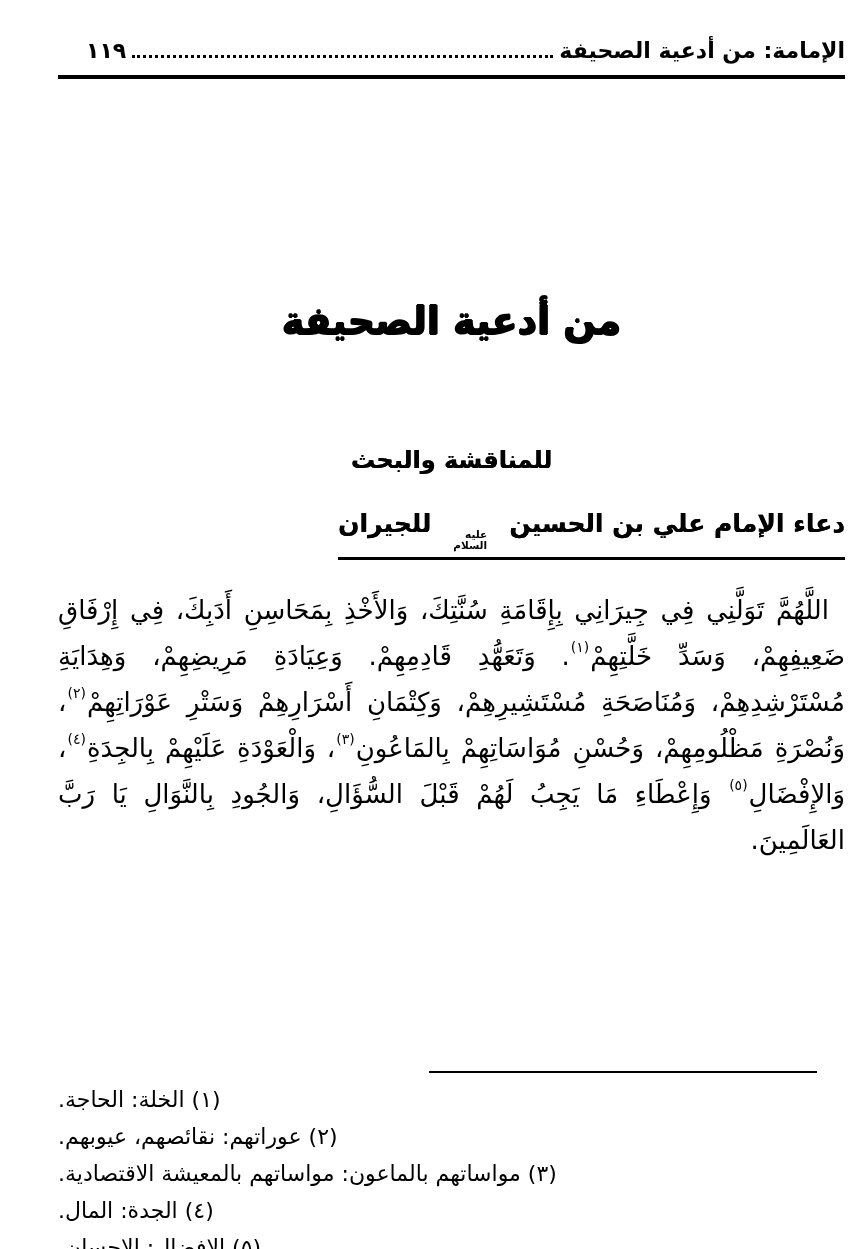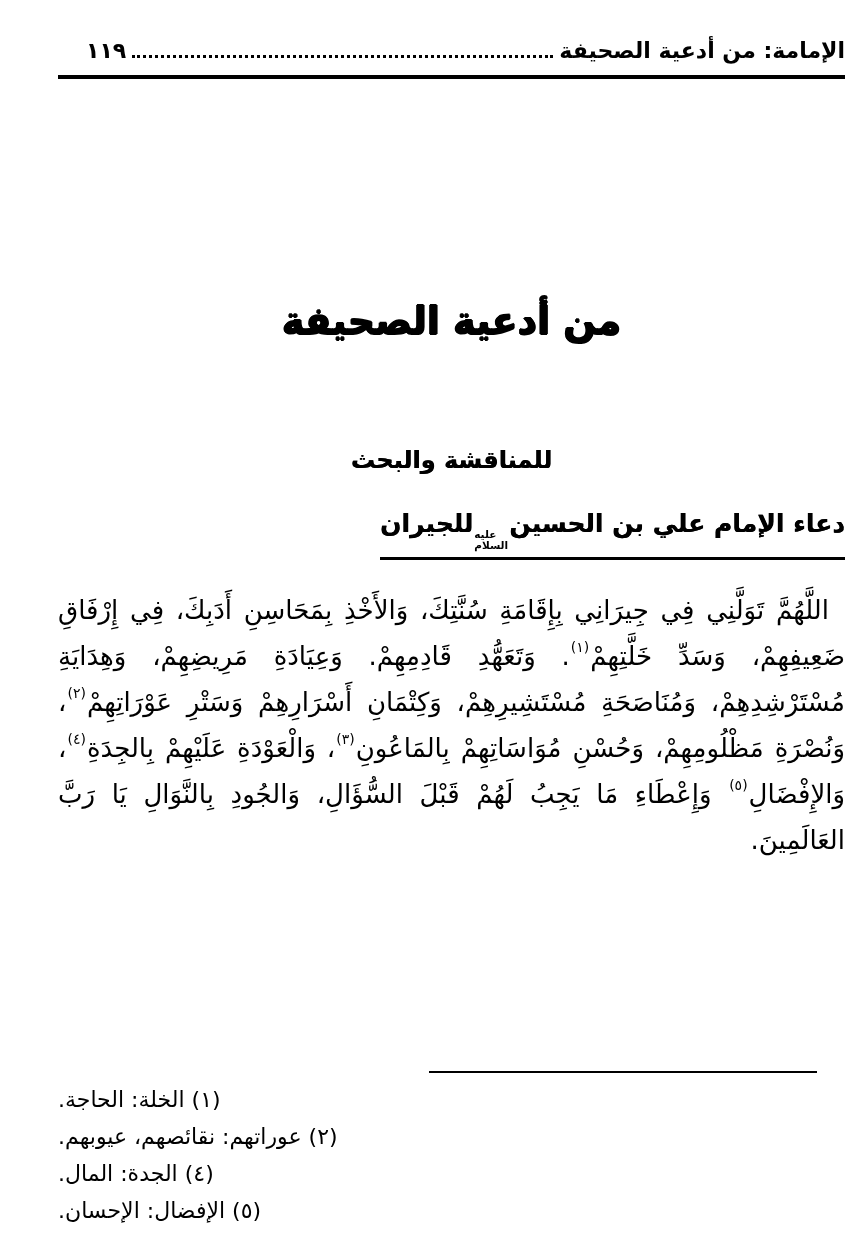--- a/index.html
+++ b/index.html
@@ -71,26 +71,26 @@
   }
   .ph-underline {
     display: inline-block;
     border-bottom: 3px solid #000;
     padding-bottom: 6px;
     text-shadow: 0.4px 0 0 #000;
   }
   .honorific {
     display: inline-flex;
     flex-direction: column;
-    align-items: flex-end;
+    align-items: flex-start;
     font-size: 10.5px;
     font-weight: bold;
     line-height: 1.05;
     vertical-align: -6px;
-    margin: 0 1px;
+    margin: 0 22px;
     text-shadow: none;
   }
 
   
   .prayer {
     margin-top: 27px;
     font-size: 26px;
     line-height: 46px;
   }
   .prayer-line {
@@ -152,17 +152,18 @@
       <div class="prayer-line"><span>مُسْتَرْشِدِهِمْ، وَمُنَاصَحَةِ مُسْتَشِيرِهِمْ، وَكِتْمَانِ أَسْرَارِهِمْ وَسَتْرِ عَوْرَاتِهِمْ</span><sup class="fn-marker">(٢)</sup><span>،</span></div>
       <div class="prayer-line"><span>وَنُصْرَةِ مَظْلُومِهِمْ، وَحُسْنِ مُوَاسَاتِهِمْ بِالمَاعُونِ</span><sup class="fn-marker">(٣)</sup><span>، وَالْعَوْدَةِ عَلَيْهِمْ بِالجِدَةِ</span><sup class="fn-marker">(٤)</sup><span>،</span></div>
       <div class="prayer-line"><span>وَالإِفْضَالِ</span><sup class="fn-marker">(٥)</sup><span> وَإِعْطَاءِ مَا يَجِبُ لَهُمْ قَبْلَ السُّؤَالِ، وَالجُودِ بِالنَّوَالِ يَا رَبَّ العَالَمِينَ.</span></div>
     </div>
 
   <div class="fn-rule"></div>
 
   <div class="footnotes">
       <div class="footnote"><span class="fn-num">(١)</span> <span>الخلة: الحاجة.</span></div>
       <div class="footnote"><span class="fn-num">(٢)</span> <span>عوراتهم: نقائصهم، عيوبهم.</span></div>
+      <div class="footnote"><span class="fn-num">(٣)</span> <span>مواساتهم بالماعون: مواساتهم بالمعيشة الاقتصادية.</span></div>
       <div class="footnote"><span class="fn-num">(٤)</span> <span>الجدة: المال.</span></div>
       <div class="footnote"><span class="fn-num">(٥)</span> <span>الإفضال: الإحسان.</span></div>
     </div>
 
 </div>
 
 </body></html>

